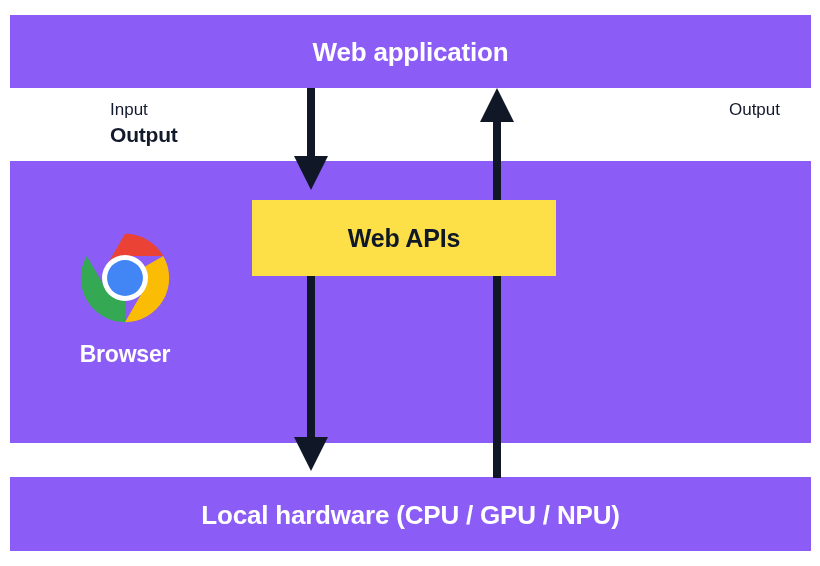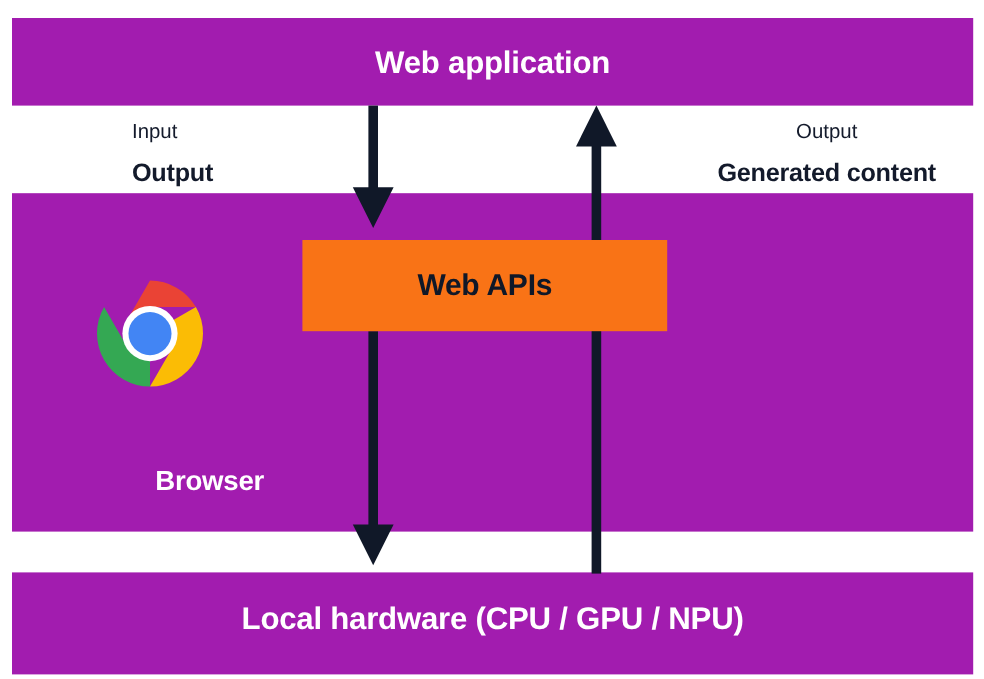--- a/index.html
+++ b/index.html
@@ -14,39 +14,39 @@
     position: relative;
     width: 820px;
     height: 566px;
     background: #ffffff;
     overflow: hidden;
   }
 
   
   .panel {
     position: absolute;
-    background: #a21caf;
+    background: #8b5cf6;
   }
   #panel-web-application {
     left: 10px;
     top: 15px;
     width: 801px;
     height: 73px;
   }
   #panel-browser {
     left: 10px;
     top: 161px;
     width: 801px;
     height: 282px;
   }
   #panel-local-hardware {
     left: 10px;
     top: 477px;
     width: 801px;
-    height: 85px;
+    height: 74px;
   }
 
   .panel-title {
     position: absolute;
     left: 0;
     right: 0;
     text-align: center;
     color: #ffffff;
     font-size: 26px;
     font-weight: bold;
@@ -60,21 +60,21 @@
   .io-label {
     position: absolute;
     color: #131A2B;
     line-height: 1.0;
     white-space: nowrap;
   }
   .io-label .io-kind {
     display: block;
     font-size: 17px;
     font-weight: normal;
-    margin-bottom: 16px;
+    margin-bottom: 6px;
   }
   .io-label .io-value {
     display: block;
     font-size: 21px;
     font-weight: bold;
     letter-spacing: -0.2px;
   }
   #label-input {
     left: 110px;
     top: 101px;
@@ -115,21 +115,21 @@
   #arrow-input-shaft-2 { left: 307px; top: 276px; width: 8px; height: 165px; }
   #arrow-input-head-2  { left: 294px; top: 437px; }
 
   
   #arrow-output-shaft  { left: 493px; top: 119px; width: 8px; height: 359px; }
   #arrow-output-head   { left: 480px; top: 88px; }
 
   
   .box-yellow {
     position: absolute;
-    background: #f97316;
+    background: #fde047;
     color: #101828;
     display: flex;
     align-items: center;
     justify-content: center;
     text-align: center;
     font-weight: bold;
     letter-spacing: -0.2px;
     line-height: 1.22;
   }
   #box-web-apis {
@@ -146,27 +146,26 @@
     height: 79px;
     font-size: 25px;
   }
 
   
   #browser-label {
     position: absolute;
     left: 30px;
     top: 341px;
     width: 190px;
-    text-align: right;
+    text-align: center;
     color: #ffffff;
     font-size: 23px;
     font-weight: bold;
     letter-spacing: -0.2px;
     white-space: nowrap;
-    margin-top: 46px;
   }
   #chrome-logo {
     position: absolute;
     left: 79px;
     top: 232px;
     width: 92px;
     height: 92px;
   }
 </style>
 </head>
@@ -184,21 +183,20 @@
     <div class="panel-title">Local hardware (CPU / GPU / NPU)</div>
   </div>
 
   <div class="io-label" id="label-input">
     <span class="io-kind">Input</span>
     <span class="io-value">Output</span>
   </div>
 
   <div class="io-label" id="label-output">
     <span class="io-kind">Output</span>
-    <span class="io-value">Generated content</span>
   </div>
 
   <div class="arrow-shaft" id="arrow-input-shaft-1"></div>
   <div class="arrow-head down" id="arrow-input-head-1"></div>
 
   <div class="arrow-shaft" id="arrow-input-shaft-2"></div>
   <div class="arrow-head down" id="arrow-input-head-2"></div>
 
   <div class="arrow-shaft" id="arrow-output-shaft"></div>
   <div class="arrow-head up" id="arrow-output-head"></div>

